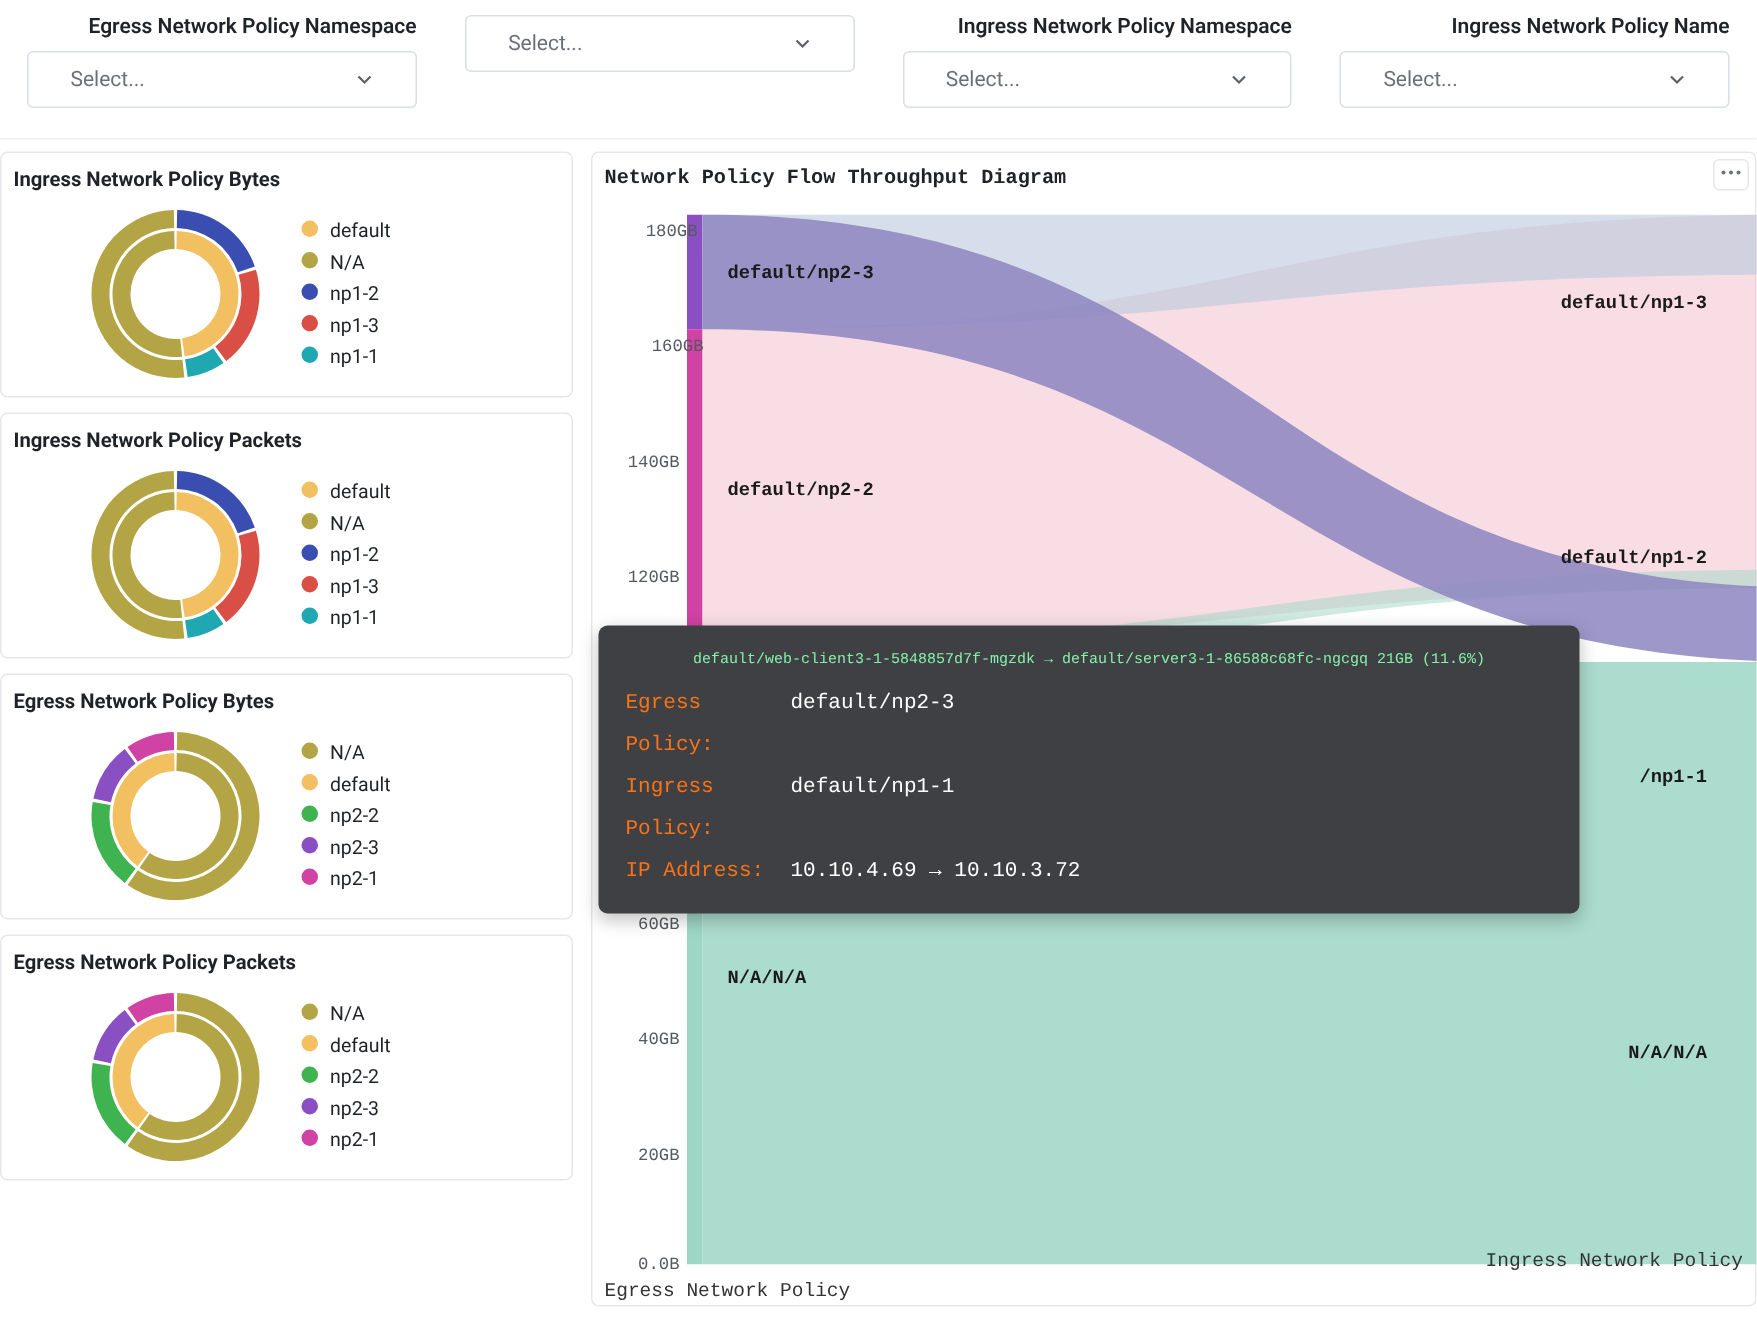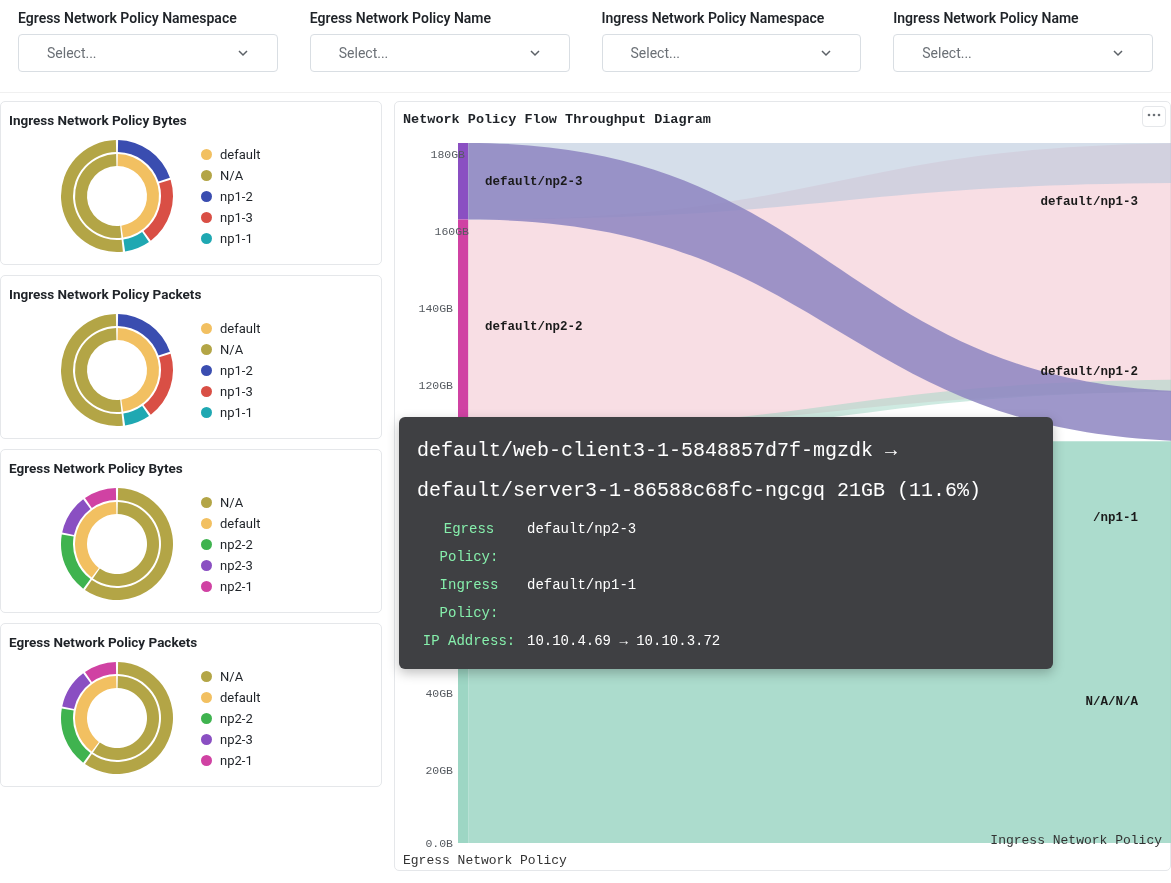--- a/index.html
+++ b/index.html
@@ -10,20 +10,21 @@
     font-size: 13px;
     width: 1171px;
   }
 
   
   .filter-row {
     display: flex;
     gap: 32px;
     padding: 10px 18px 20px 18px;
     border-bottom: 1px solid #f0f0f0;
+    text-align: right;
   }
   .filter-item { flex: 1; }
   .filter-label {
     font-weight: 600;
     font-size: 14px;
     margin-bottom: 8px;
     display: block;
   }
   .filter-select {
     display: flex;
@@ -71,21 +72,21 @@
   }
   .donut-svg { width: 120px; height: 120px; }
   .legend {
     display: flex;
     flex-direction: column;
     gap: 6px;
     font-size: 13px;
   }
   .legend-row {
     display: flex;
-    align-items: center;
+    align-items: flex-start;
     gap: 8px;
   }
   .swatch {
     width: 11px;
     height: 11px;
     border-radius: 50%;
     display: inline-block;
   }
 
   
@@ -143,40 +144,39 @@
     position: absolute;
     background: #3f4043;
     color: #fff;
     border-radius: 6px;
     padding: 14px 18px;
     font-size: 14px;
     line-height: 2.0;
     box-shadow: 0 4px 12px rgba(0,0,0,0.25);
   }
   .tt-row { display:flex; }
-  .tt-key { color: #86efac; width: 110px; text-align: center; padding-right: 6px; }
+  .tt-key { color: #f97316; width: 110px; text-align: left; padding-right: 6px; }
   .tt-val { color: #fff; }
-  .tt-title { color: #ffffff; margin-bottom: 4px; font-size: 20px; }
+  .tt-title { color: #86efac; margin-bottom: 4px; font-size: 10px; text-align: center; }
 </style>
 </head>
 <body>
 
 <div class="filter-row">
 
   <div class="filter-item">
     <span class="filter-label">Egress Network Policy Namespace</span>
     <div class="filter-select">
       <span>Select...</span>
       <svg class="chevron" viewBox="0 0 12 12">
           <path d="M2 4 L6 8 L10 4" stroke="#5c6167" stroke-width="1.5" fill="none"></path>
         </svg>
     </div>
   </div>
   <div class="filter-item">
-    <span class="filter-label">Egress Network Policy Name</span>
     <div class="filter-select">
       <span>Select...</span>
       <svg class="chevron" viewBox="0 0 12 12">
           <path d="M2 4 L6 8 L10 4" stroke="#5c6167" stroke-width="1.5" fill="none"></path>
         </svg>
     </div>
   </div>
   <div class="filter-item">
     <span class="filter-label">Ingress Network Policy Namespace</span>
     <div class="filter-select">

